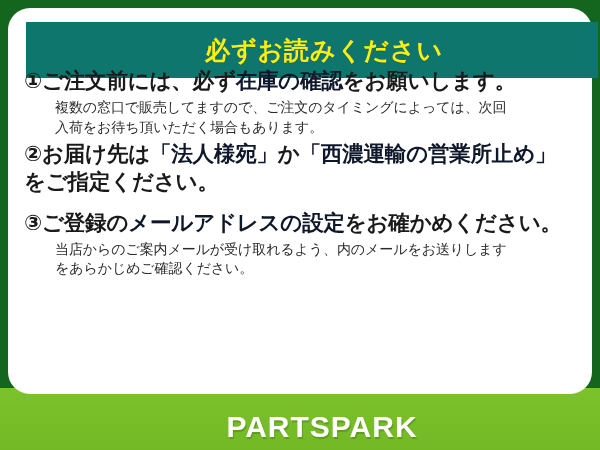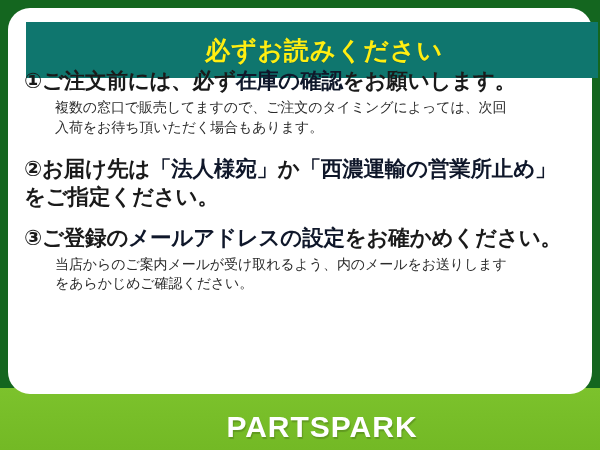--- a/index.html
+++ b/index.html
@@ -108,21 +108,21 @@
   .item-sub {
     margin-left: 31px;
     margin-top: 2px;
     color: #2b2b2b;
     font-size: 14px;
     line-height: 1.42;
     letter-spacing: -0.1px;
   }
 
   .item-1 { margin-top: 0px; }
-  .item-2 { margin-top: 18px; }
+  .item-2 { margin-top: 3px; }
   .item-3 { margin-top: 13px; }
 </style>
 </head>
 <body>
 
 <div id="notice-root">
 
   <div class="footer-band">
     <div class="footer-logo">PARTSPARK</div>
   </div>

